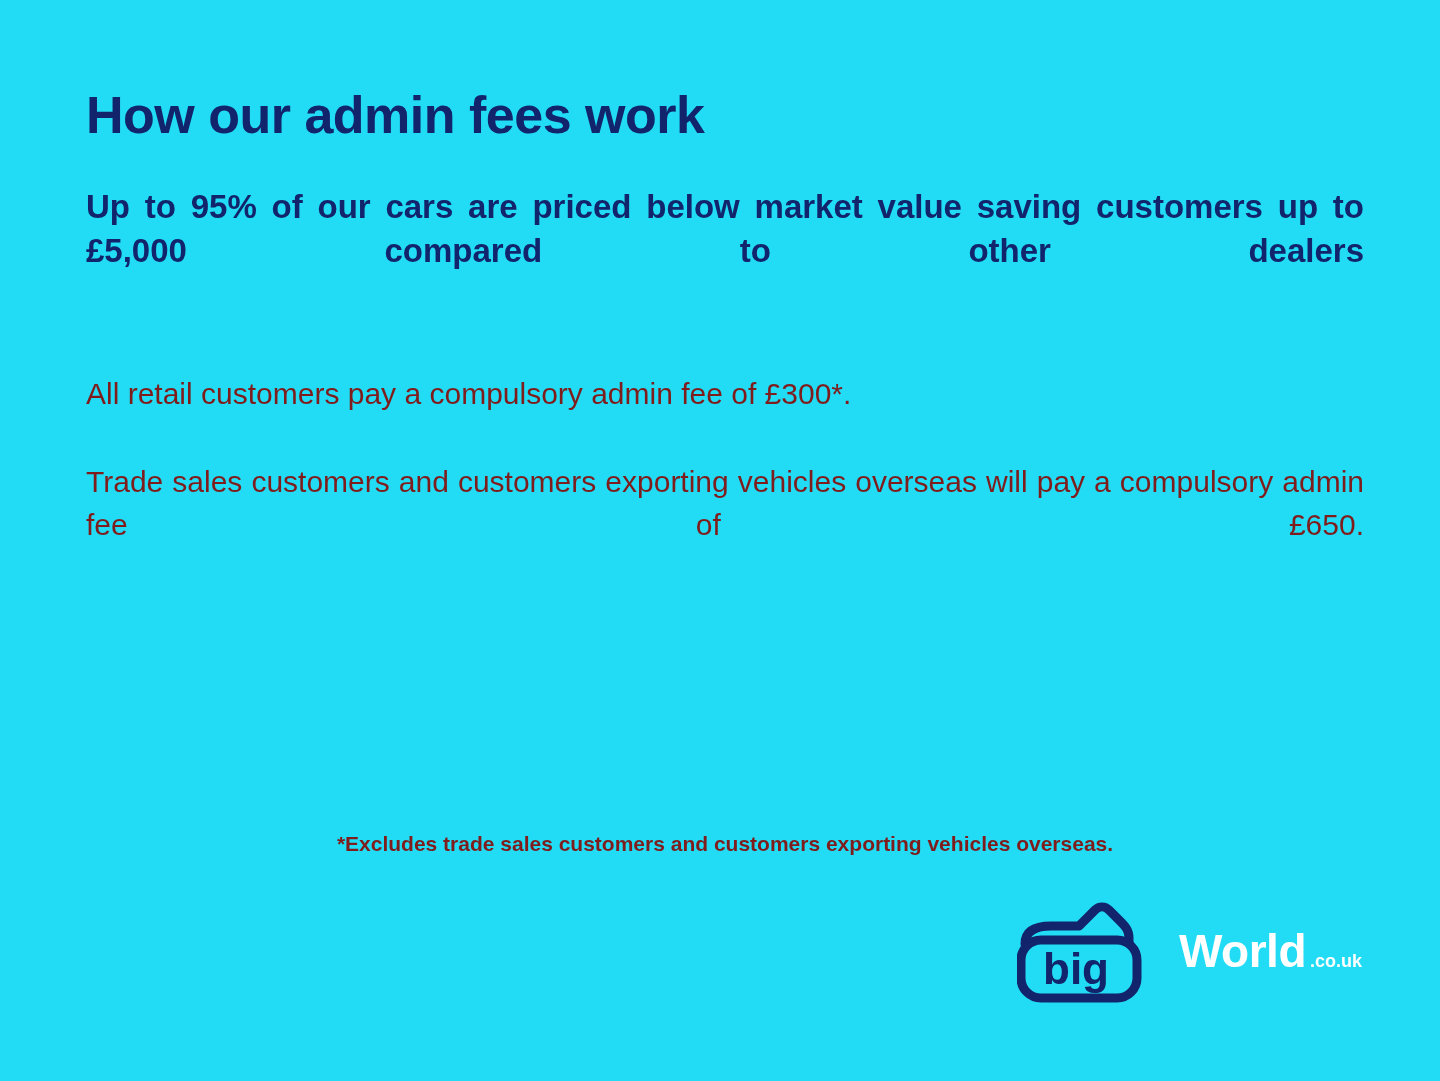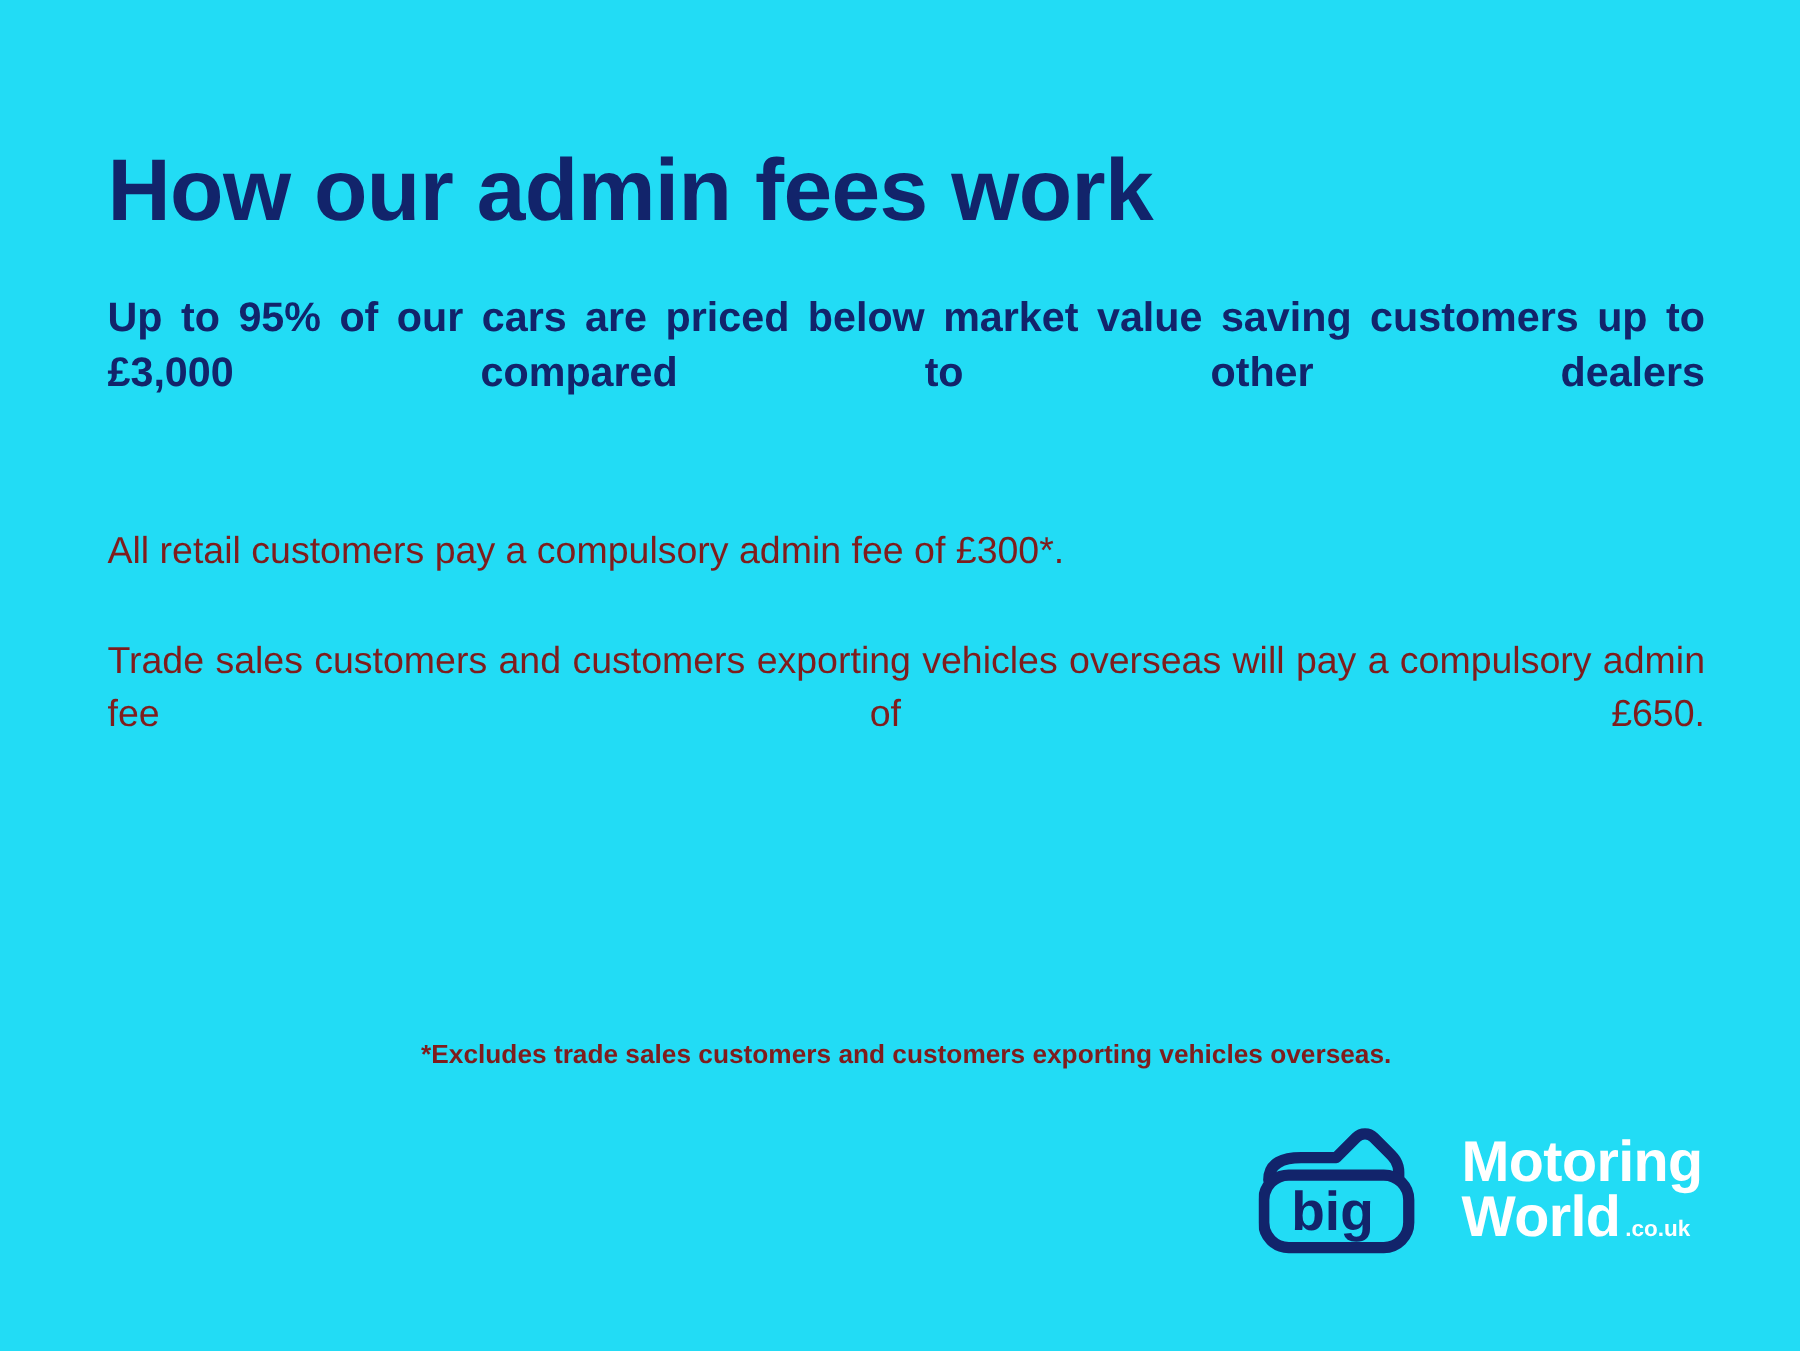--- a/index.html
+++ b/index.html
@@ -18,24 +18,24 @@
     width: 1440px;
     height: 1081px;
     background: #22dcf5;
     box-sizing: border-box;
     padding: 0 86px;
   }
   .headline {
     color: #12246b;
     font-family: "Liberation Sans", sans-serif;
     font-weight: bold;
-    font-size: 70px;
+    font-size: 52px;
     letter-spacing: -0.5px;
     line-height: 1.05;
-    padding-top: 116px;
+    padding-top: 88px;
     margin: 0;
   }
   .subhead {
     color: #12246b;
     font-family: "Liberation Sans", sans-serif;
     font-weight: bold;
     font-size: 33px;
     line-height: 1.35;
     margin: 42px 0 0 0;
     width: 1278px;
@@ -129,39 +129,38 @@
     margin-left: 4px;
   }
 </style>
 </head>
 <body>
 
 <div class="slide">
 
   <h1 class="headline">How our admin fees work</h1>
 
-  <p class="subhead">Up to 95% of our cars are priced below market value saving customers up to £3,000 compared to other dealers</p>
+  <p class="subhead">Up to 95% of our cars are priced below market value saving customers up to £5,000 compared to other dealers</p>
 
   <div class="body-block">
     <p class="para nojustify">All retail customers pay a compulsory admin fee of £300*.</p>
     <p class="para">Trade sales customers and customers exporting vehicles overseas will pay a compulsory admin fee of £650.</p>
   </div>
 
   <div class="footnote">*Excludes trade sales customers and customers exporting vehicles overseas.</div>
 
   <div class="logo">
     <span class="logo-mark">
       <svg viewBox="0 0 132 104" width="132" height="104" aria-hidden="true">
         <path d="M8 44 C8 30 20 26 34 26 L62 26 L78 10 C82 6 88 6 92 10 L104 22 C108 26 112 30 112 38 L112 42" fill="none" stroke="#12246b" stroke-width="9" stroke-linecap="round" stroke-linejoin="round"></path>
         <rect x="4" y="40" width="116" height="58" rx="20" ry="20" fill="none" stroke="#12246b" stroke-width="9"></rect>
         <text x="26" y="84" font-family="Liberation Sans, sans-serif" font-size="44" font-weight="bold" fill="#12246b">big</text>
       </svg>
     </span>
     <span class="logo-text">
-      <span class="logo-line1">Motoring</span>
       <span class="logo-line2row">
         <span class="logo-line2">World</span>
         <span class="logo-tld">.co.uk</span>
       </span>
     </span>
   </div>
 
 </div>
 
 </body></html>

